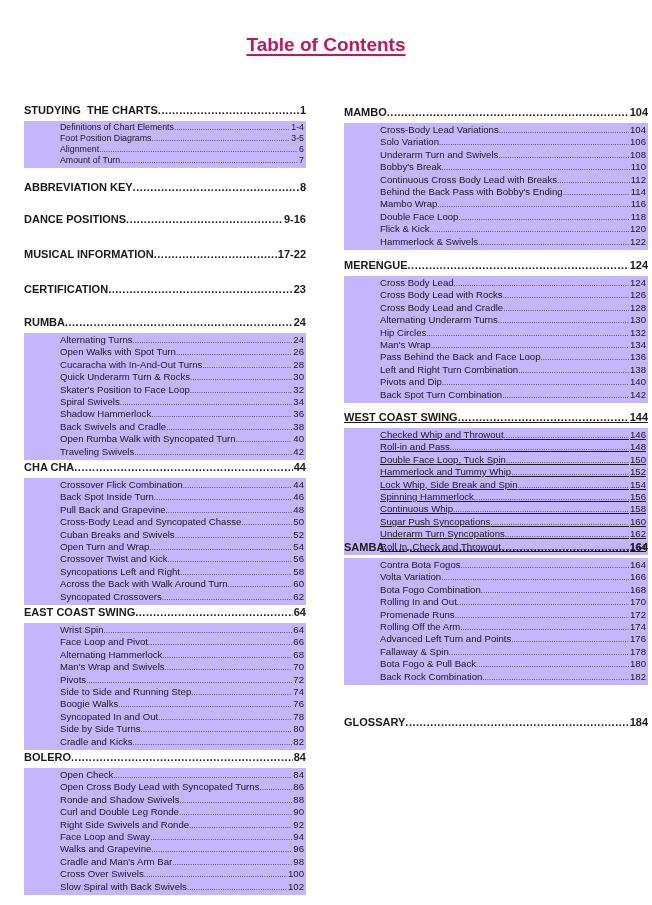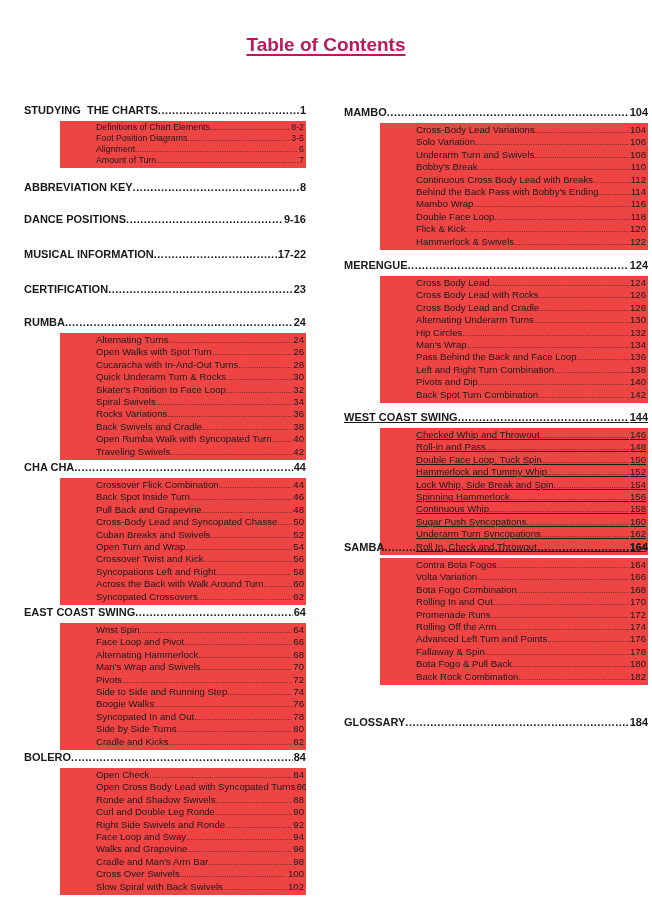--- a/index.html
+++ b/index.html
@@ -20,21 +20,21 @@
   .section { position: absolute; left: 0; right: 0; }
   .hdr {
     display: flex; align-items: baseline; font-weight: bold; font-size: 11px;
     line-height: 19px; white-space: nowrap; overflow: hidden; color: #1a1a1a;
   }
   .hdr .lbl { flex: 0 0 auto; }
   .hdr .dots { flex: 1 1 auto; overflow: hidden; white-space: nowrap; letter-spacing: 0.5px; }
   .hdr .dots::after { content: "................................................................................................................................"; }
   .hdr .pg { flex: 0 0 auto; padding-left: 1px; }
 
-  .subbox { background: #ef4444; padding: 1px 0 2px 0; margin-top: 1px; margin-left: 36px; }
+  .subbox { background: #c4b5fd; padding: 1px 0 2px 0; margin-top: 1px; }
   .item {
     display: flex; align-items: baseline; font-size: 9.6px; line-height: 11.4px;
     padding-left: 36px; padding-right: 2px; white-space: nowrap; overflow: hidden;
     color: #1a1a1a;
   }
   .item .lbl { flex: 0 0 auto; }
   .item .dots { flex: 1 1 auto; overflow: hidden; white-space: nowrap; font-size: 8px; }
   .item .dots::after { content: "...................................................................................................................................................................................."; }
   .item .pg { flex: 0 0 auto; padding-left: 1px; }
   .small .item { font-size: 8.8px; line-height: 11px; }
@@ -49,21 +49,21 @@
   <div class="section small" style="top:101px;">
     <div class="hdr">
       <span class="lbl" style="white-space:pre">STUDYING  THE CHARTS</span>
         <span class="dots"></span>
         <span class="pg">1</span>
     </div>
     <div class="subbox">
       <div class="item">
           <span class="lbl">Definitions of Chart Elements</span>
           <span class="dots"></span>
-          <span class="pg">8-2</span>
+          <span class="pg">1-4</span>
         </div>
       <div class="item">
           <span class="lbl">Foot Position Diagrams</span>
           <span class="dots"></span>
           <span class="pg">3-5</span>
         </div>
       <div class="item">
           <span class="lbl">Alignment</span>
           <span class="dots"></span>
           <span class="pg">6</span>
@@ -136,21 +136,21 @@
           <span class="lbl">Skater's Position to Face Loop</span>
           <span class="dots"></span>
           <span class="pg">32</span>
         </div>
       <div class="item">
           <span class="lbl">Spiral Swivels</span>
           <span class="dots"></span>
           <span class="pg">34</span>
         </div>
       <div class="item">
-          <span class="lbl">Rocks Variations</span>
+          <span class="lbl">Shadow Hammerlock</span>
           <span class="dots"></span>
           <span class="pg">36</span>
         </div>
       <div class="item">
           <span class="lbl">Back Swivels and Cradle</span>
           <span class="dots"></span>
           <span class="pg">38</span>
         </div>
       <div class="item">
           <span class="lbl">Open Rumba Walk with Syncopated Turn</span>

